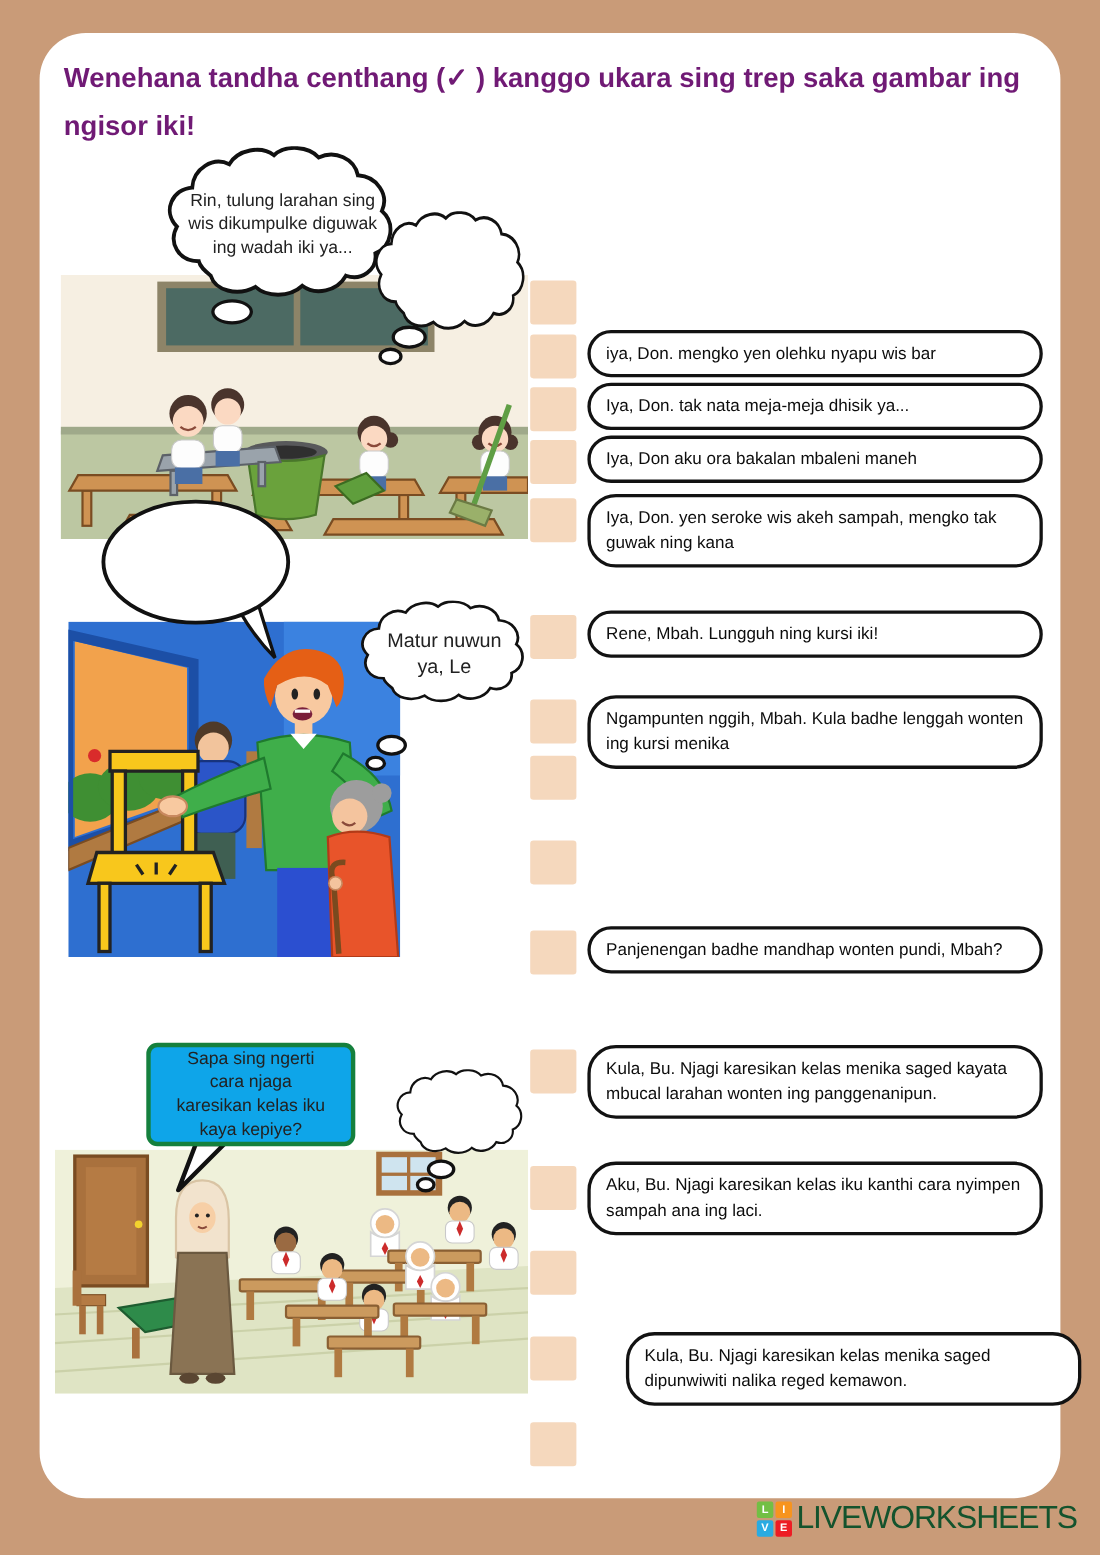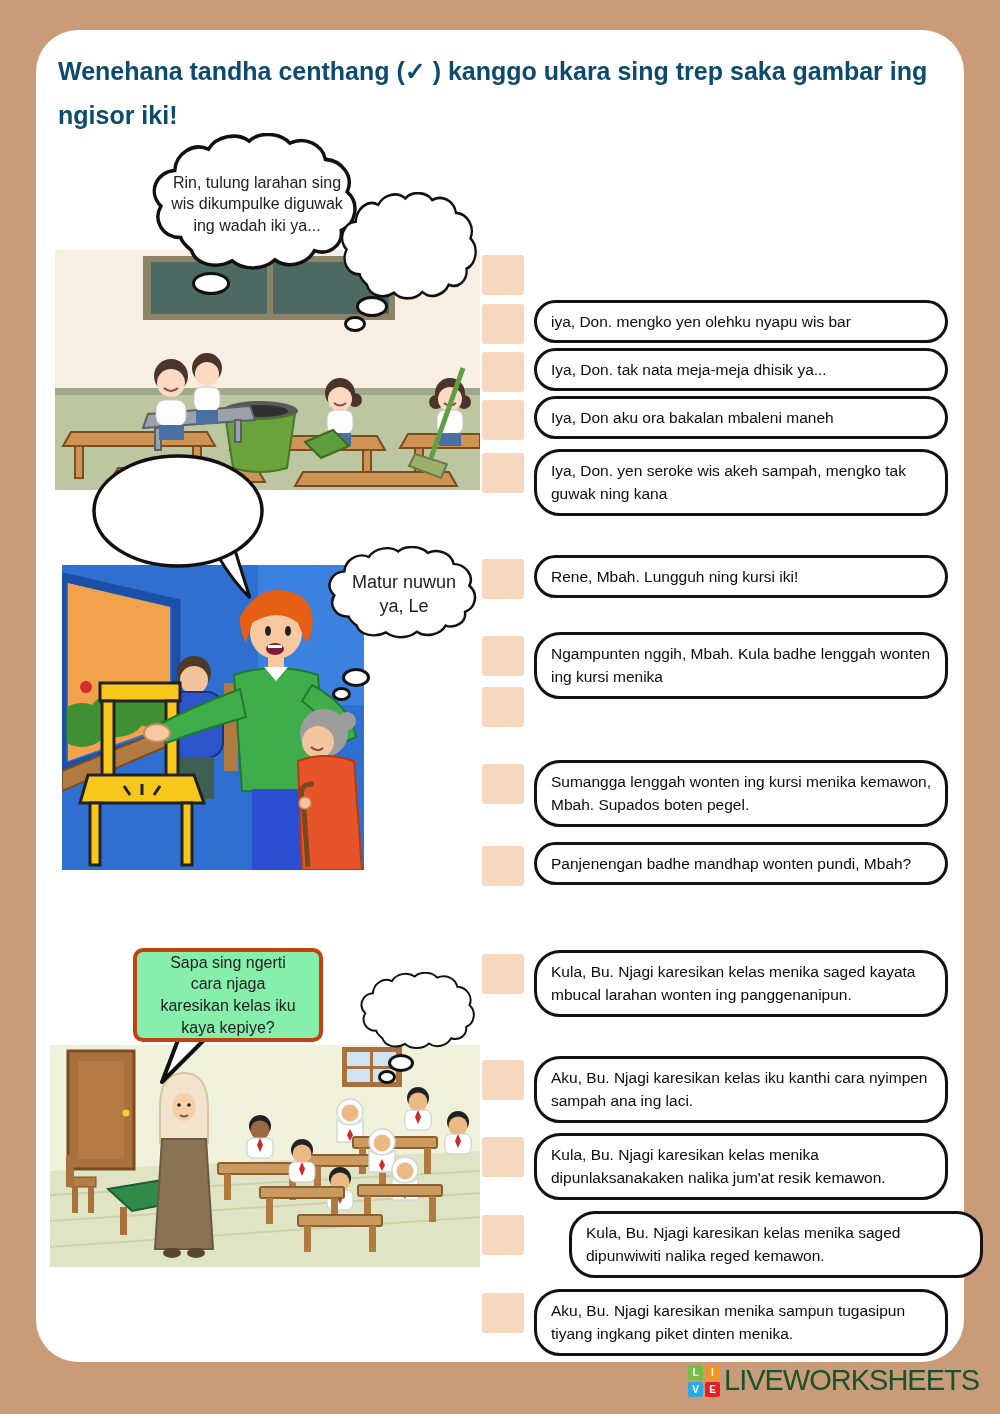--- a/index.html
+++ b/index.html
@@ -9,32 +9,32 @@
     font-family:"Liberation Sans", sans-serif;
     color:#111;
   }
   .abs{position:absolute;}
   .sheet{
     left:36px;top:30px;width:928px;height:1332px;
     background:#ffffff;border-radius:42px;
   }
   .title{
     left:58px;top:50px;width:880px;
-    font-size:25px;font-weight:bold;line-height:1.75;color:#0c4a6e;
+    font-size:25px;font-weight:bold;line-height:1.75;color:#701a75;
   }
   
   .illus{overflow:hidden;}
   .illus svg{display:block;width:100%;height:100%;}
   
   .cloud{display:flex;align-items:center;justify-content:center;text-align:center;}
   .cloud svg.bg{position:absolute;left:0;top:0;width:100%;height:100%;}
   .cloud .txt{position:relative;padding:14px 20px;font-size:16px;line-height:1.35;color:#222;}
   .trail{position:absolute;background:#fff;border:3px solid #111;border-radius:50%;}
   .rectbubble{
-    background:#86efac;border:4px solid #c2410c;border-radius:10px;
+    background:#0ea5e9;border:4px solid #15803d;border-radius:10px;
     display:flex;align-items:center;justify-content:center;text-align:center;
     font-size:16px;line-height:1.35;color:#222;padding:6px 20px;box-sizing:border-box;
   }
   
   .opt-row{position:absolute;left:482px;display:flex;align-items:flex-start;gap:10px;}
   .checkbox{width:42px;height:40px;background:#f5d8bd;border-radius:3px;flex:none;margin-top:4px;}
   .pill{
     box-sizing:border-box;width:414px;min-height:42px;
     background:#fff;border:3px solid #121212;border-radius:26px;
     padding:7px 14px;display:flex;align-items:center;
@@ -244,23 +244,20 @@
   <div class="checkbox"></div>
   <div class="pill">
       <span>Ngampunten nggih, Mbah. Kula badhe lenggah wonten ing kursi menika</span>
     </div>
 </div>
 <div class="opt-row" style="top:683px;">
   <div class="checkbox"></div>
 </div>
 <div class="opt-row" style="top:760px;">
   <div class="checkbox"></div>
-  <div class="pill">
-      <span>Sumangga lenggah wonten ing kursi menika kemawon, Mbah. Supados boten pegel.</span>
-    </div>
 </div>
 <div class="opt-row" style="top:842px;">
   <div class="checkbox"></div>
   <div class="pill">
       <span>Panjenengan badhe mandhap wonten pundi, Mbah?</span>
     </div>
 </div>
 
 <div class="abs illus" style="left:50px;top:1045px;width:430px;height:222px;">
   <svg viewBox="0 0 430 222" preserveAspectRatio="none">
@@ -365,35 +362,29 @@
     </div>
 </div>
 <div class="opt-row" style="top:1056px;justify-content:center;">
   <div class="checkbox"></div>
   <div class="pill">
       <span>Aku, Bu. Njagi karesikan kelas iku kanthi cara nyimpen sampah ana ing laci.</span>
     </div>
 </div>
 <div class="opt-row" style="top:1133px;">
   <div class="checkbox"></div>
-  <div class="pill">
-      <span>Kula, Bu. Njagi karesikan kelas menika dipunlaksanakaken nalika jum'at resik kemawon.</span>
-    </div>
 </div>
 <div class="opt-row" style="top:1211px;gap:45px;">
   <div class="checkbox"></div>
   <div class="pill">
       <span>Kula, Bu. Njagi karesikan kelas menika saged dipunwiwiti nalika reged kemawon.</span>
     </div>
 </div>
 <div class="opt-row" style="top:1289px;">
   <div class="checkbox"></div>
-  <div class="pill">
-      <span>Aku, Bu. Njagi karesikan menika sampun tugasipun tiyang ingkang piket dinten menika.</span>
-    </div>
 </div>
 
 <div class="abs brand">
   <div class="logo-grid">
     <div class="logo-sq sq-l">L</div>
     <div class="logo-sq sq-i">I</div>
     <div class="logo-sq sq-v">V</div>
     <div class="logo-sq sq-e">E</div>
   </div>
   <div class="brand-text">LIVEWORKSHEETS</div>

